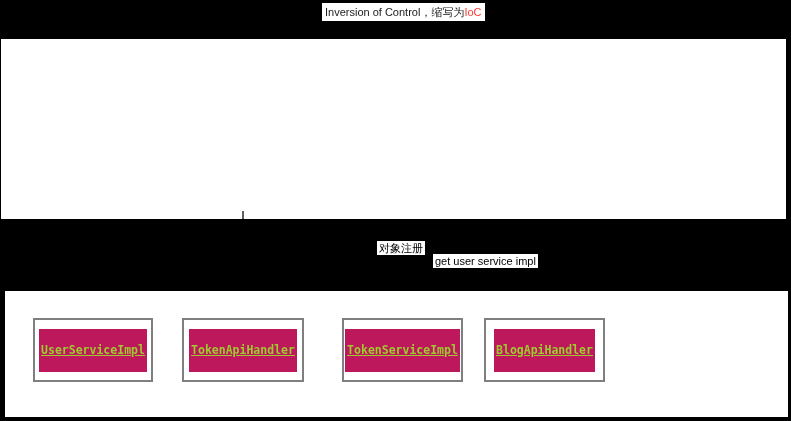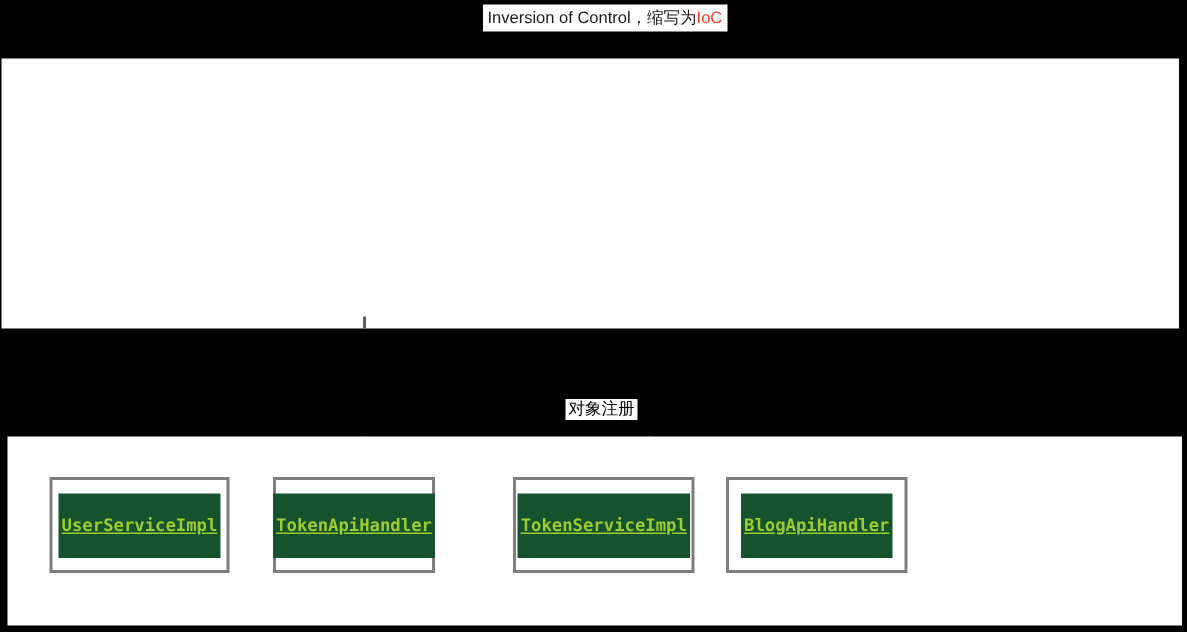--- a/index.html
+++ b/index.html
@@ -60,46 +60,45 @@
 
   
   .band-label {
     position: absolute;
     background: #ffffff;
     color: #000000;
     font-size: 11px;
     line-height: 14px;
     padding: 0 2px;
     white-space: nowrap;
-    margin-top: 25px;
   }
   .band-label.l1 { left: 192px; top: 253px; }
   .band-label.l2 { left: 377px; top: 241px; }
   .band-label.l3 { left: 433px; top: 254px; }
 
   
   .node {
     position: absolute;
     top: 318px;
     height: 64px;
     box-sizing: border-box;
     background: #ffffff;
     border: 2px solid #7f7f7f;
     display: flex;
     align-items: center;
     justify-content: center;
     cursor: pointer;
   }
   .node.n1 { left: 33px;  width: 120px; }
-  .node.n2 { left: 182px; width: 108px; }
+  .node.n2 { left: 182px; width: 122px; }
   .node.n3 { left: 342px; width: 121px; }
   .node.n4 { left: 484px; width: 121px; }
   .node.n5 { left: 642px; width: 121px; }
   .node-code {
-    background: #14532d;
+    background: #be185d;
     color: #9ecb2d;
     font-family: "DejaVu Sans Mono", monospace;
     font-weight: bold;
     font-size: 11.5px;
     line-height: 13px;
     padding: 15px 2px;
     text-decoration: underline;
     white-space: nowrap;
   }
 </style>
@@ -112,20 +111,21 @@
     <span>Inversion of Control，缩写为</span><span class="accent">IoC</span>
   </div>
 
   <div class="upper-panel"></div>
 
   <div class="vline tick"></div>
   <div class="vline to-node-2"></div>
   <div class="vline to-node-3"></div>
 
   <div class="band-label l2">对象注册</div>
+  <div class="band-label l3">get user service impl</div>
 
   <div class="bottom-panel"></div>
 
   <div class="node n1">
     <span class="node-code">UserServiceImpl</span>
   </div>
   <div class="node n2">
     <span class="node-code">TokenApiHandler</span>
   </div>
   <div class="node n3">

